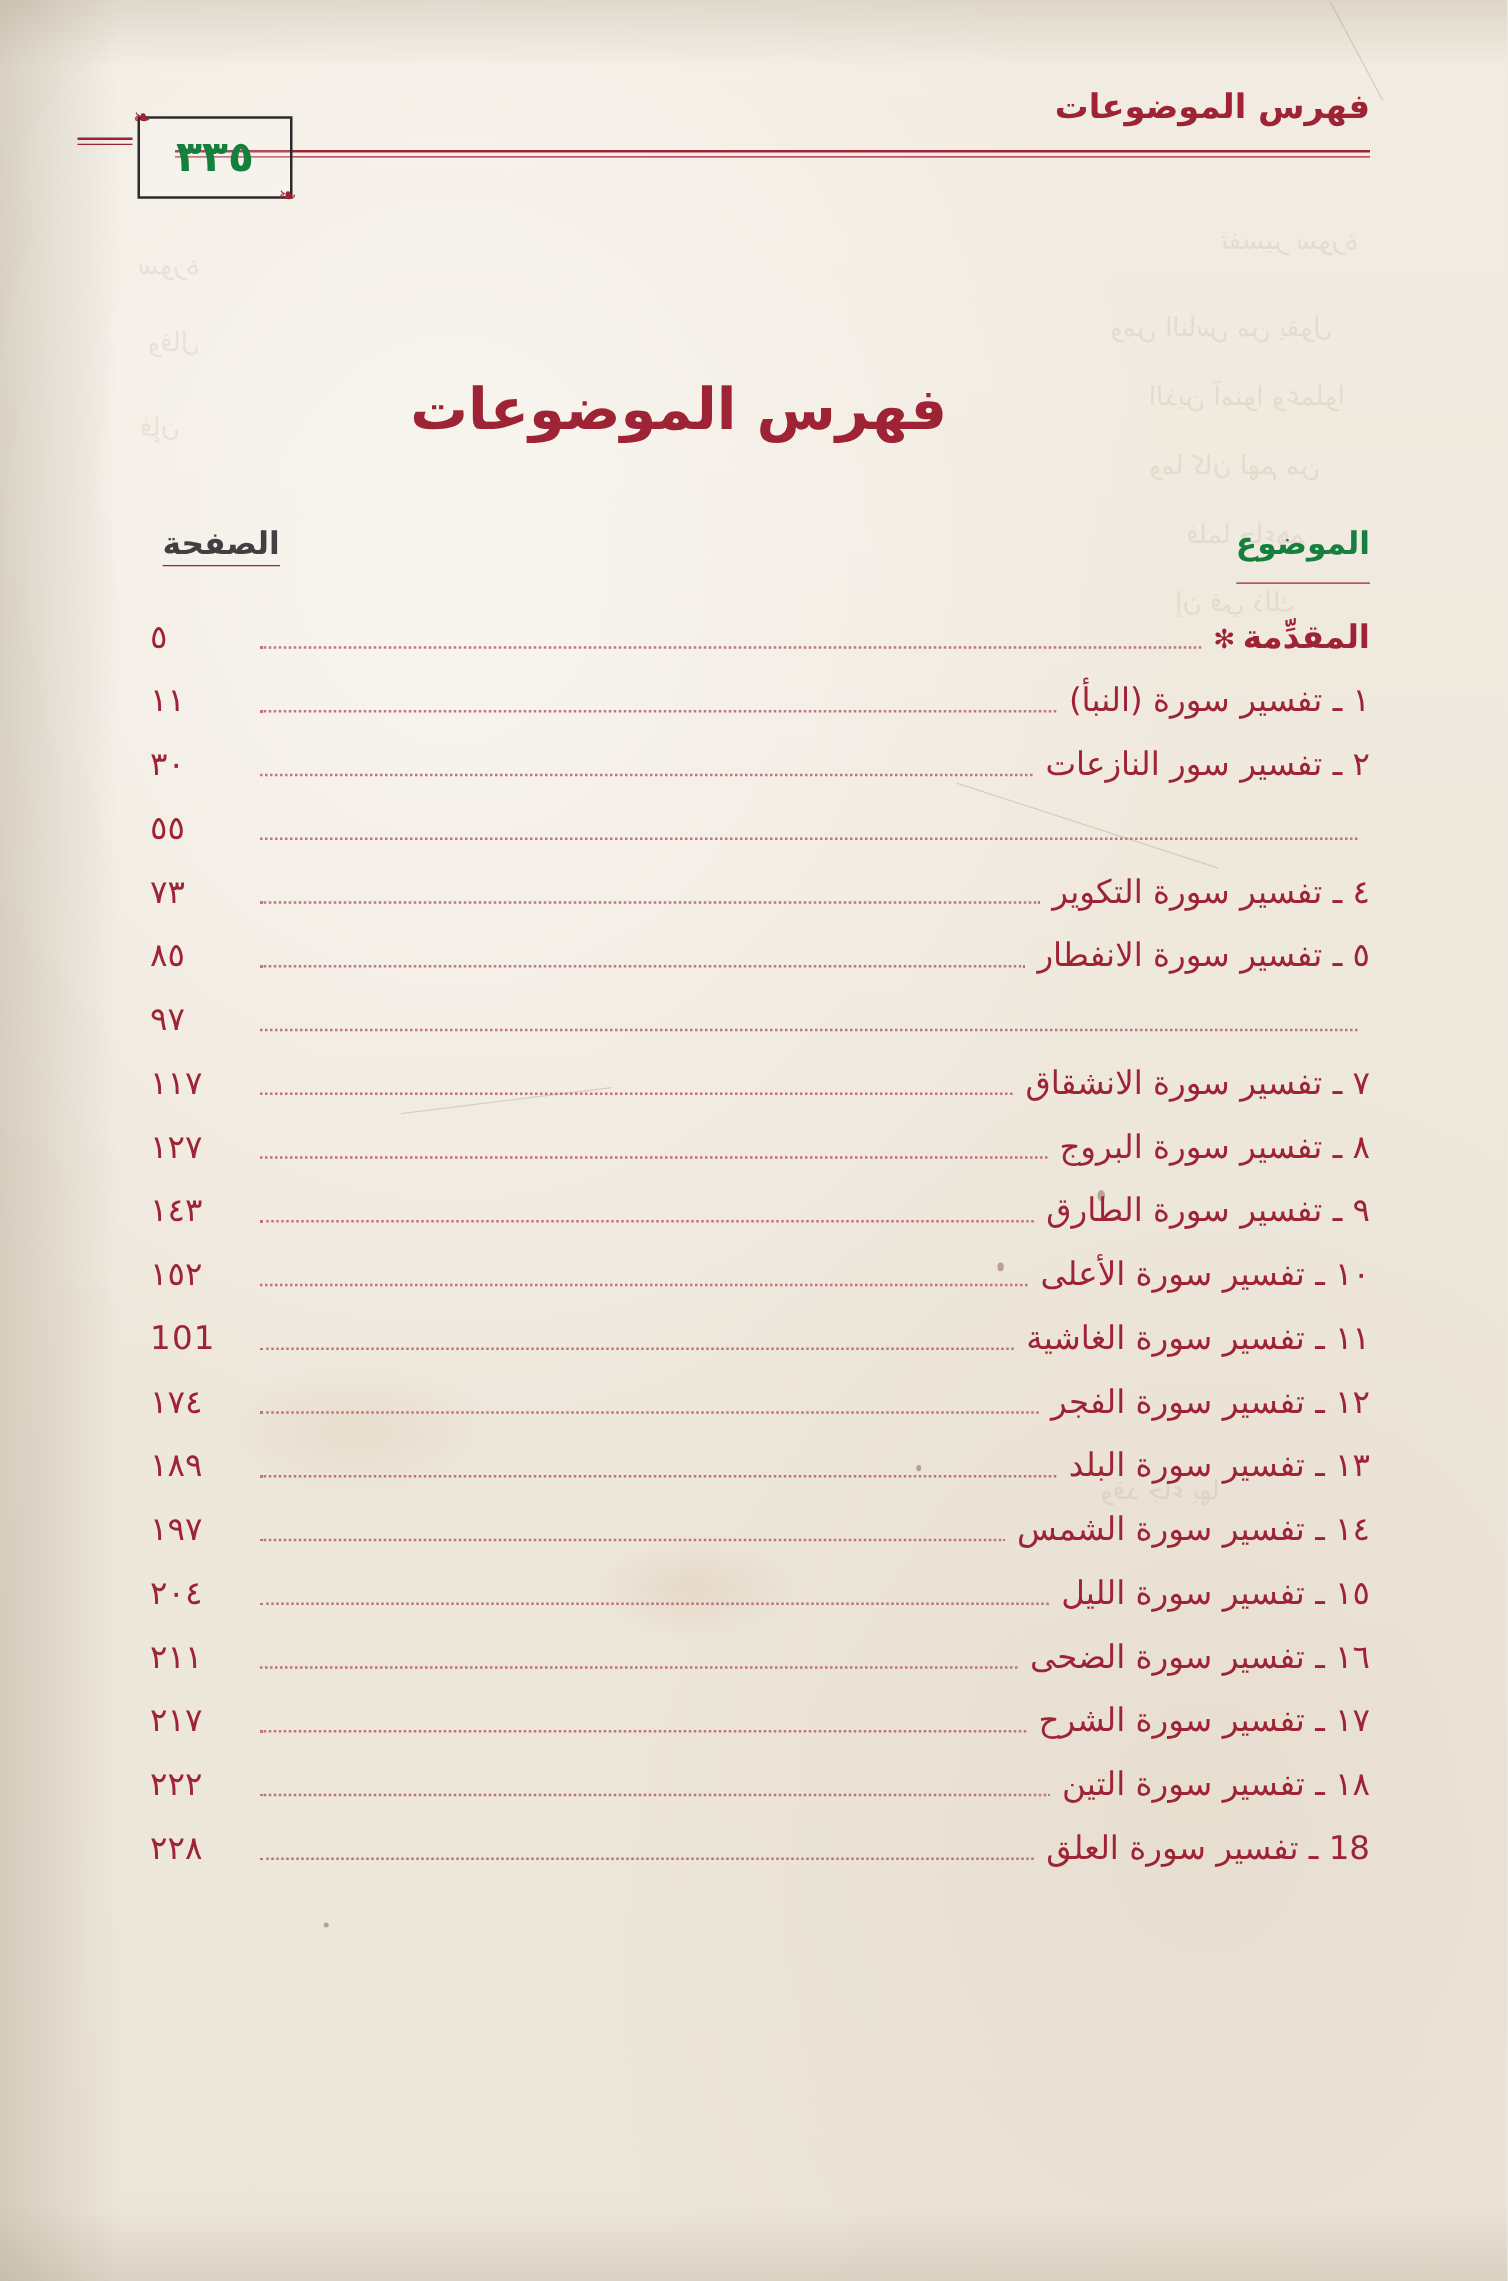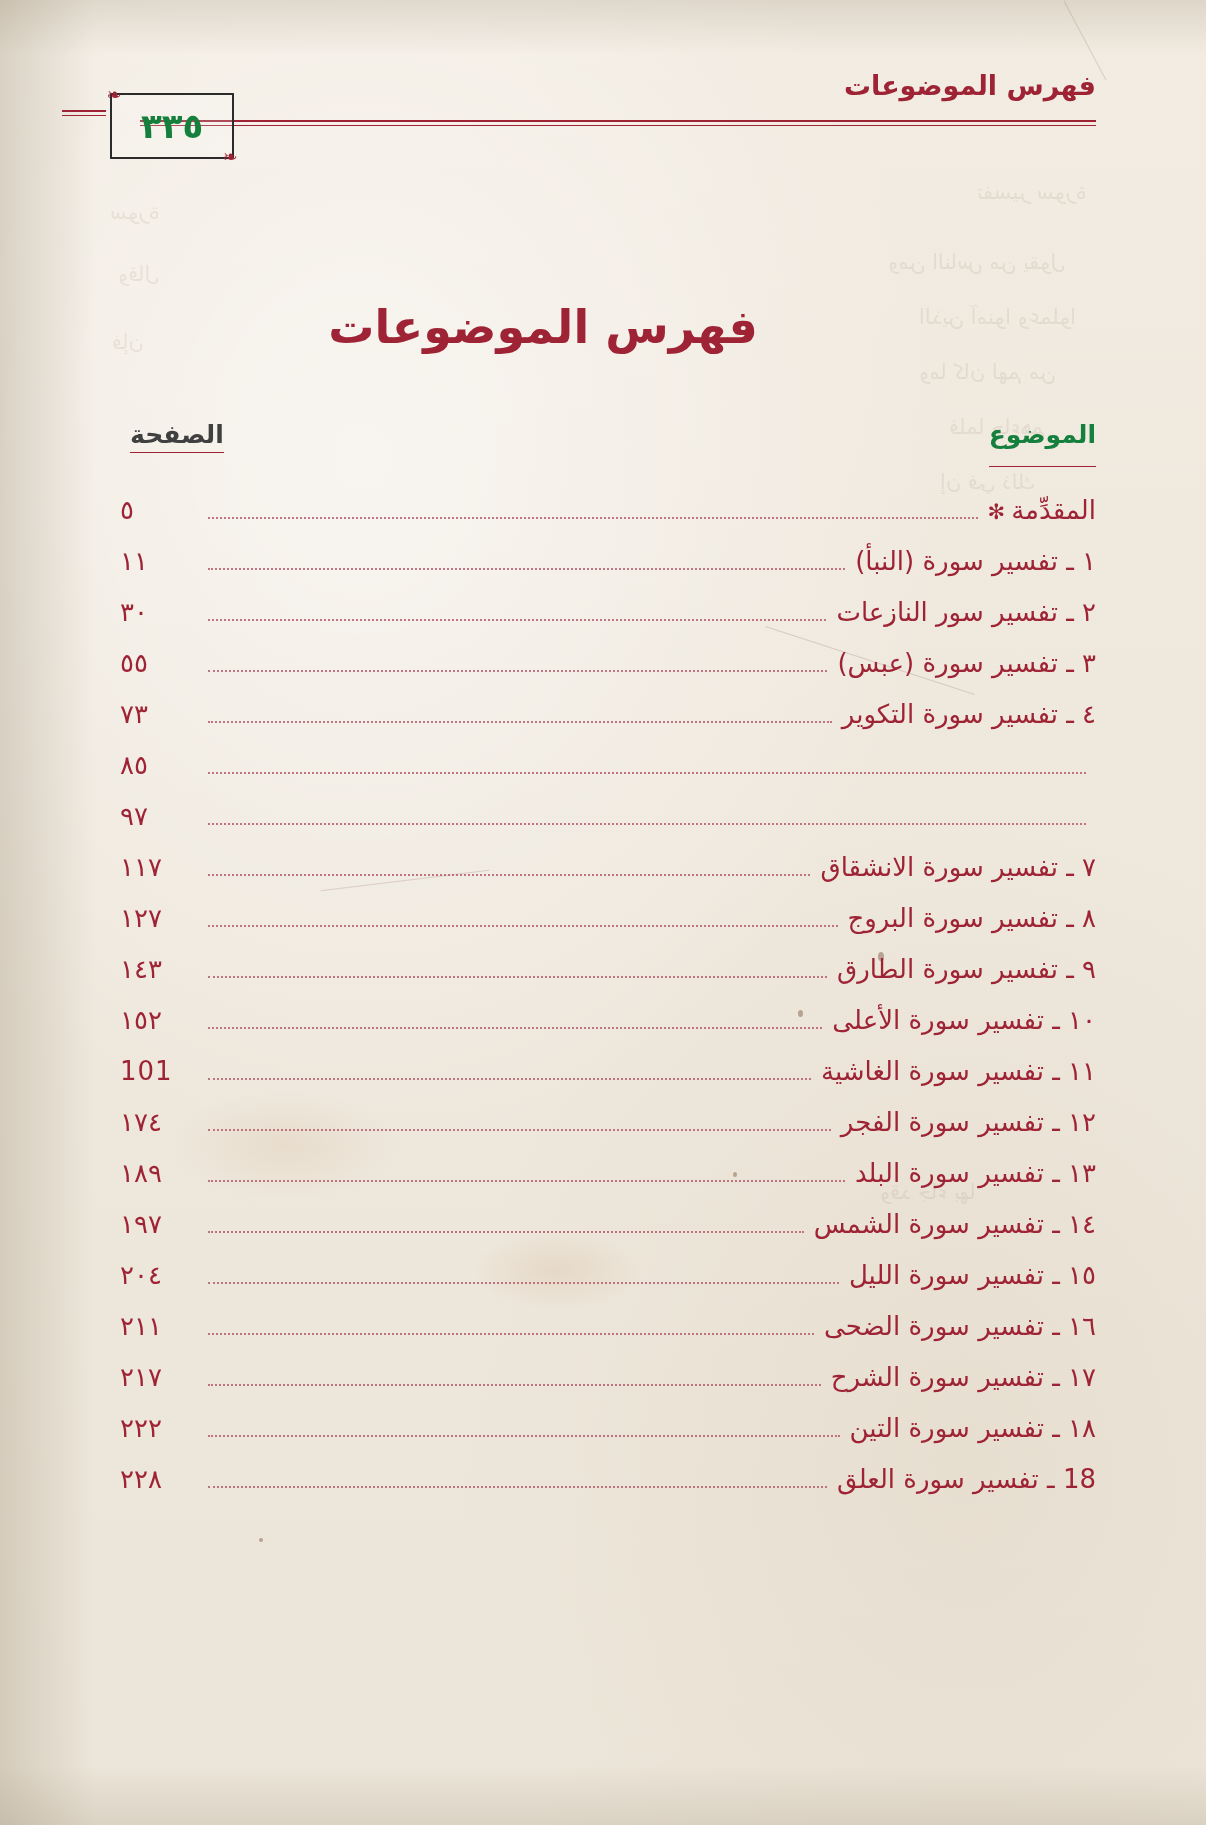--- a/index.html
+++ b/index.html
@@ -185,21 +185,21 @@
     height: 51px;
     color: #9e2335;
   }
   .row-label {
     font-size: 26px;
     white-space: nowrap;
     line-height: 1.1;
     padding-bottom: 6px;
   }
   .row-label.starred {
-    font-weight: normal;
+    font-weight: bold;
     margin-top: 28px;
   }
   .star {
     color: #9e2335;
     font-size: 21px;
     margin-right: 6px;
   }
   .leader {
     flex: 1;
     border-bottom: 2px dotted #b9606f;
@@ -294,30 +294,30 @@
         <div class="row-label">١ ـ تفسير سورة (النبأ)</div>
         <div class="leader"></div>
         <div class="row-page">١١</div>
       </div>
       <div class="toc-row">
         <div class="row-label">٢ ـ تفسير سور النازعات</div>
         <div class="leader"></div>
         <div class="row-page">٣٠</div>
       </div>
       <div class="toc-row">
-        <div class="row-label">٣ ـ تفسير سورة (عبس)</div>
         <div class="leader"></div>
         <div class="row-page">٥٥</div>
       </div>
       <div class="toc-row">
         <div class="row-label">٤ ـ تفسير سورة التكوير</div>
         <div class="leader"></div>
         <div class="row-page">٧٣</div>
       </div>
       <div class="toc-row">
+        <div class="row-label">٥ ـ تفسير سورة الانفطار</div>
         <div class="leader"></div>
         <div class="row-page">٨٥</div>
       </div>
       <div class="toc-row">
         <div class="leader"></div>
         <div class="row-page">٩٧</div>
       </div>
       <div class="toc-row">
         <div class="row-label">٧ ـ تفسير سورة الانشقاق</div>
         <div class="leader"></div>

